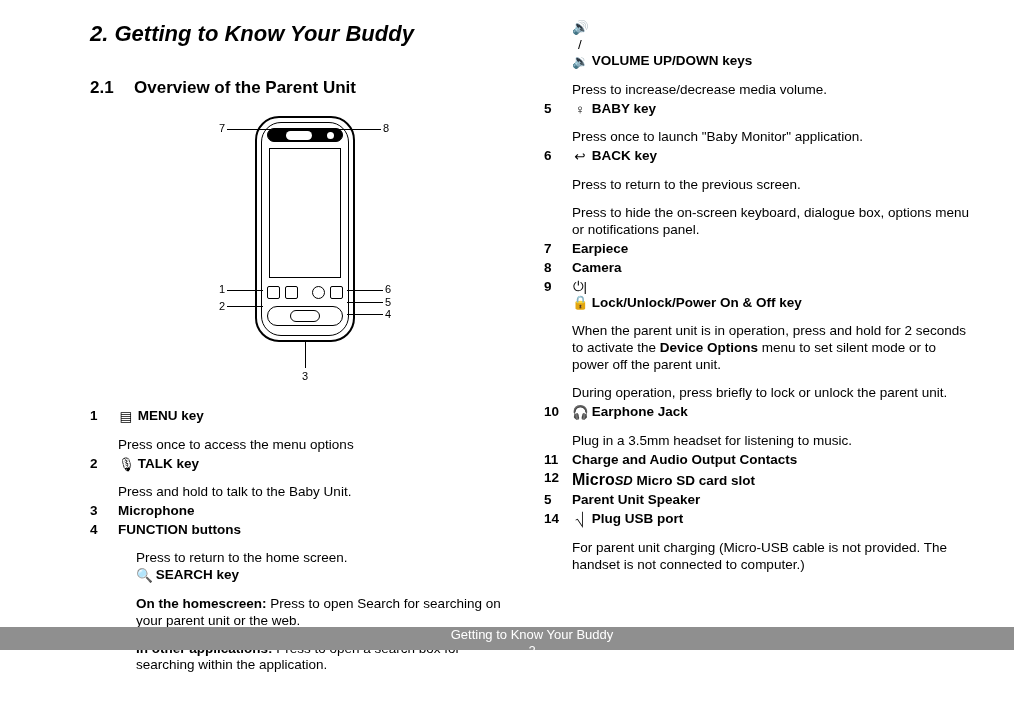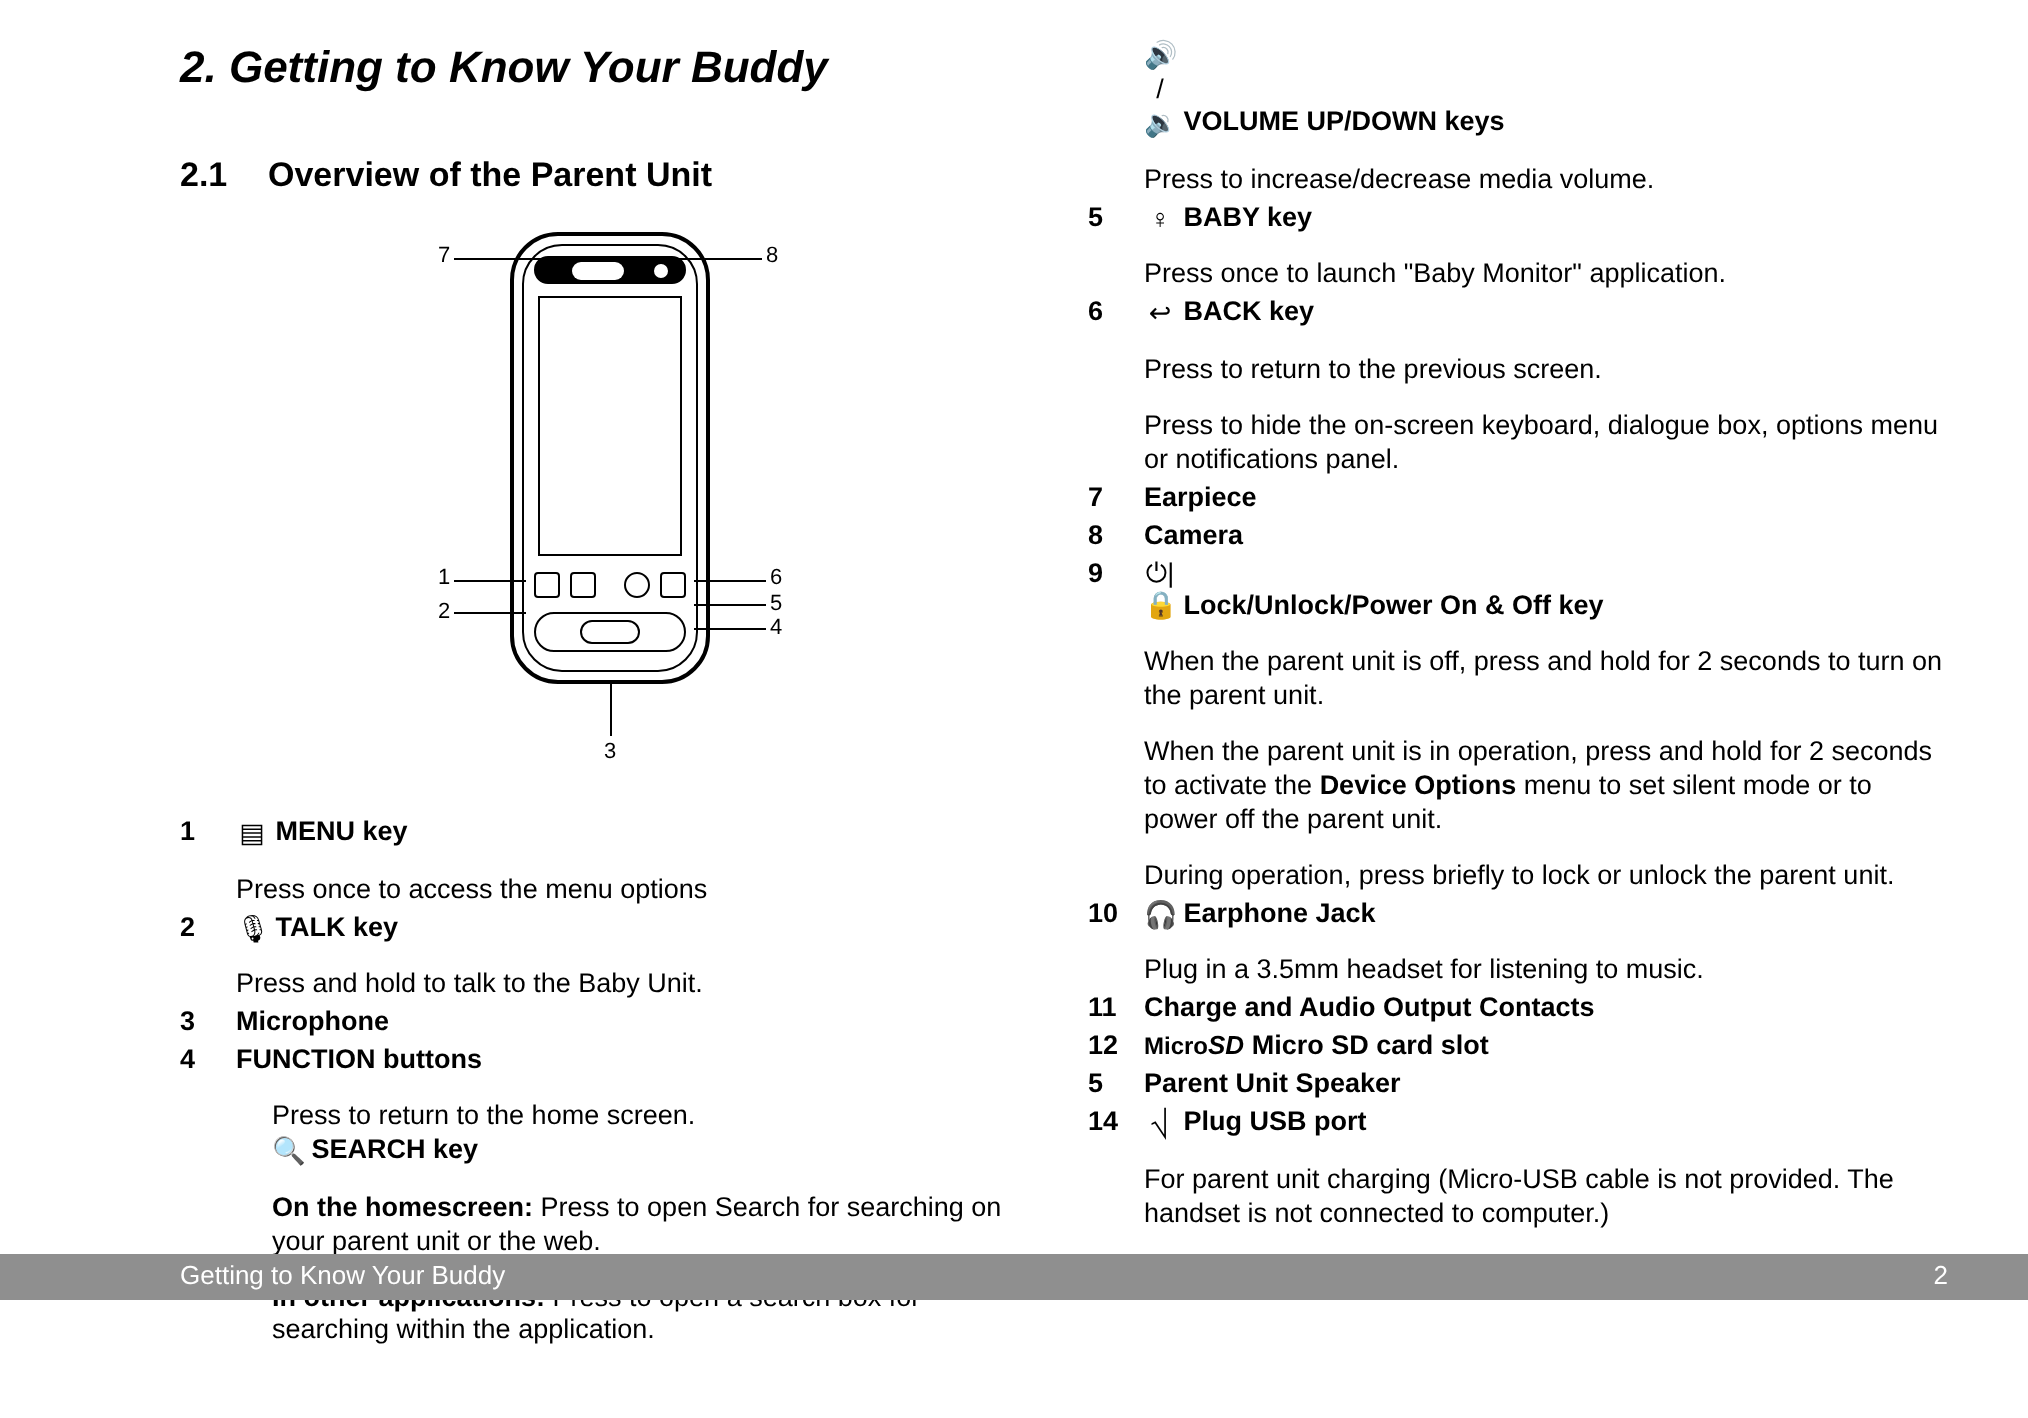--- a/index.html
+++ b/index.html
@@ -103,34 +103,35 @@
   .sub .sublabel { font-weight:bold; }
   .icon {
     display:inline-block; width:16px; text-align:center; font-weight:normal;
     vertical-align: -1px;
   }
   .micro-icon {
     display:inline-block;
     font-family: Arial;
     font-weight:bold;
   }
-  .micro { font-size:12px; font-weight:bold; font-style:normal;}
+  .micro { font-size:16px; font-weight:bold; font-style:normal;}
   .sd { font-size:13px; font-weight:bold; font-style:italic; }
 
   .footer {
     position:absolute;
     left:0; right:0; top:627px;
     height:23px;
     background:#8f8f8f;
     color:#fff;
     font-size:13px;
     display:flex;
     align-items:center;
     padding: 0 40px 0 90px;
     justify-content:space-between;
+    flex-direction:column;
   }
 </style>
 </head>
 <body>
 
 <div class="page">
   <div class="col">
     <div class="title">2.   Getting to Know Your Buddy</div>
     <div class="subtitle">
       <span class="num">2.1</span><span>Overview of the Parent Unit</span>
@@ -251,21 +252,20 @@
         <div class="item">
           <div class="n">8</div>
           <div class="body">
             <div><span></span><span class="label">Camera</span></div>
           </div>
         </div>
         <div class="item">
           <div class="n">9</div>
           <div class="body">
             <div><span><span class="icon">⏻|🔒</span> </span><span class="label">Lock/Unlock/Power On &amp; Off key</span></div>
-            <div class="desc">When the parent unit is off, press and hold for 2 seconds to turn on the parent unit.</div>
             <div class="desc">When the parent unit is in operation, press and hold for 2 seconds to activate the <b>Device Options</b> menu to set silent mode or to power off the parent unit.</div>
             <div class="desc">During operation, press briefly to lock or unlock the parent unit.</div>
           </div>
         </div>
         <div class="item">
           <div class="n">10</div>
           <div class="body">
             <div><span><span class="icon">🎧</span> </span><span class="label">Earphone Jack</span></div>
             <div class="desc">Plug in a 3.5mm headset for listening to music.</div>
           </div>

